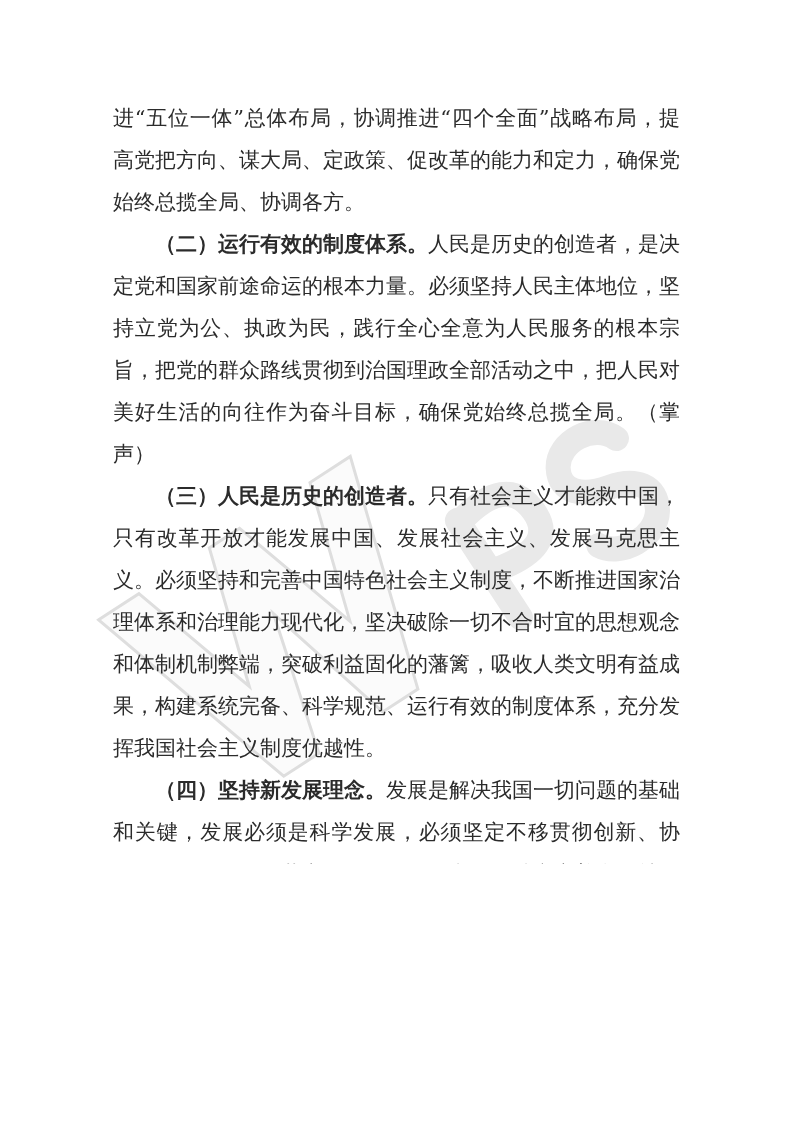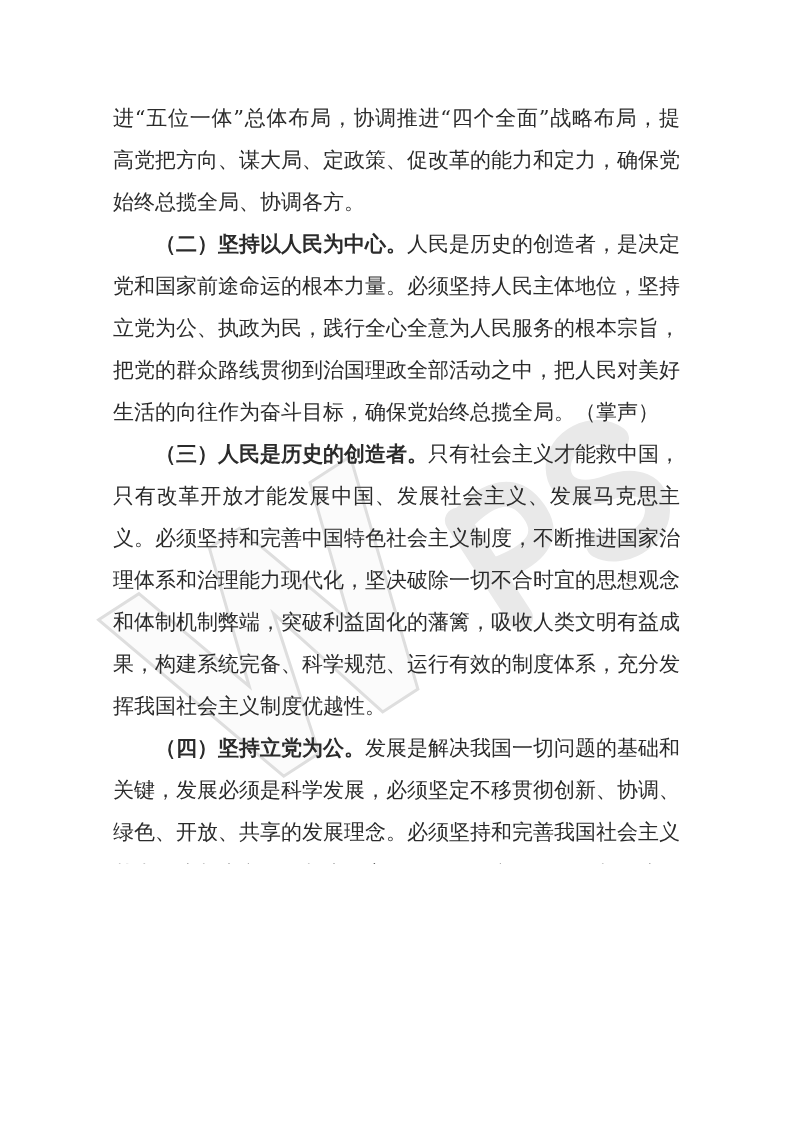--- a/index.html
+++ b/index.html
@@ -61,18 +61,18 @@
 
       <path d="M365,268 L365,152" fill="none" stroke="#e9e9e9" stroke-width="25" stroke-linecap="round"></path>
       <path d="M365,155 Q432,138 434,186 Q436,230 368,214" fill="none" stroke="#e9e9e9" stroke-width="25" stroke-linecap="round"></path>
 
       <path d="M543,170 C533,144 492,140 478,163 C465,185 484,201 510,207 C537,213 552,231 538,253 C523,275 482,272 470,250" fill="none" stroke="#e9e9e9" stroke-width="25" stroke-linecap="round"></path>
     </svg>
   </div>
 
   <div class="content">
     <p><span class="lead"></span><span>进“五位一体”总体布局，协调推进“四个全面”战略布局，提高党把方向、谋大局、定政策、促改革的能力和定力，确保党始终总揽全局、协调各方。</span></p>
-    <p class="indent"><span class="lead">（二）坚持以人民为中心。</span><span>人民是历史的创造者，是决定党和国家前途命运的根本力量。必须坚持人民主体地位，坚持立党为公、执政为民，践行全心全意为人民服务的根本宗旨，把党的群众路线贯彻到治国理政全部活动之中，把人民对美好生活的向往作为奋斗目标，确保党始终总揽全局。（掌声）</span></p>
+    <p class="indent"><span class="lead">（二）运行有效的制度体系。</span><span>人民是历史的创造者，是决定党和国家前途命运的根本力量。必须坚持人民主体地位，坚持立党为公、执政为民，践行全心全意为人民服务的根本宗旨，把党的群众路线贯彻到治国理政全部活动之中，把人民对美好生活的向往作为奋斗目标，确保党始终总揽全局。（掌声）</span></p>
     <p class="indent"><span class="lead">（三）人民是历史的创造者。</span><span>只有社会主义才能救中国，只有改革开放才能发展中国、发展社会主义、发展马克思主义。必须坚持和完善中国特色社会主义制度，不断推进国家治理体系和治理能力现代化，坚决破除一切不合时宜的思想观念和体制机制弊端，突破利益固化的藩篱，吸收人类文明有益成果，构建系统完备、科学规范、运行有效的制度体系，充分发挥我国社会主义制度优越性。</span></p>
-    <p class="indent"><span class="lead">（四）坚持立党为公。</span><span>发展是解决我国一切问题的基础和关键，发展必须是科学发展，必须坚定不移贯彻创新、协调、绿色、开放、共享的发展理念。必须坚持和完善我国社会主义基本经济制度和分配制度，毫不动摇巩固和发展公有制经济，毫不动摇鼓励、支持、引导非公有制经济发展，使市场在资源配置中起决定性作用，更好发挥政府作用，推</span></p>
+    <p class="indent"><span class="lead">（四）坚持新发展理念。</span><span>发展是解决我国一切问题的基础和关键，发展必须是科学发展，必须坚定不移贯彻创新、协调、绿色、开放、共享的发展理念。必须坚持和完善我国社会主义基本经济制度和分配制度，毫不动摇巩固和发展公有制经济，毫不动摇鼓励、支持、引导非公有制经济发展，使市场在资源配置中起决定性作用，更好发挥政府作用，推</span></p>
   </div>
 
 </div>
 
 </body></html>

